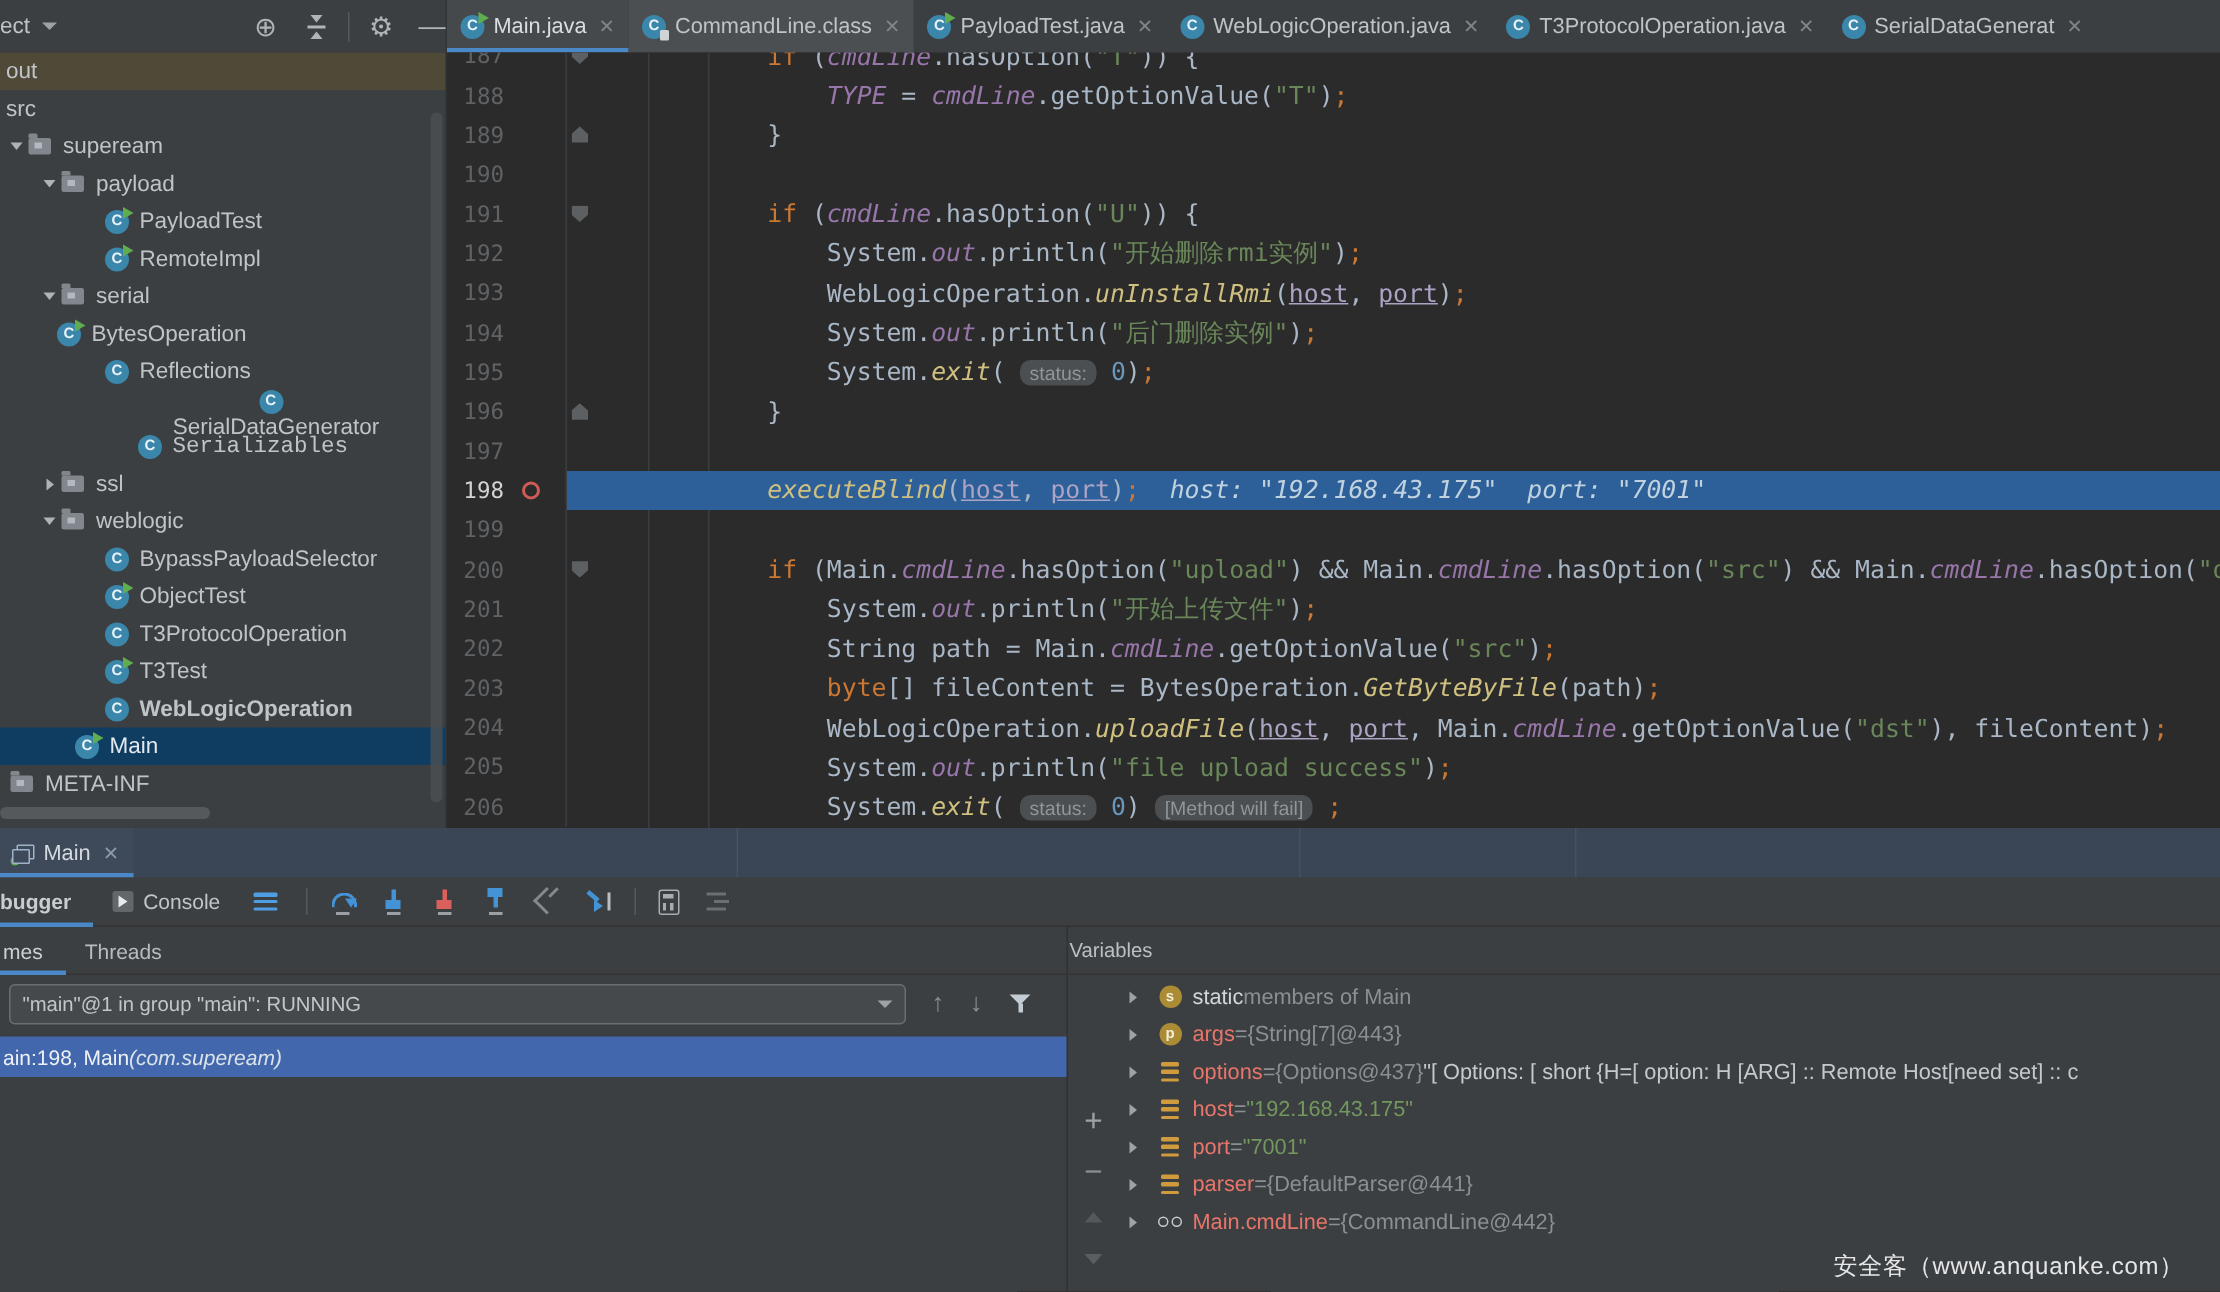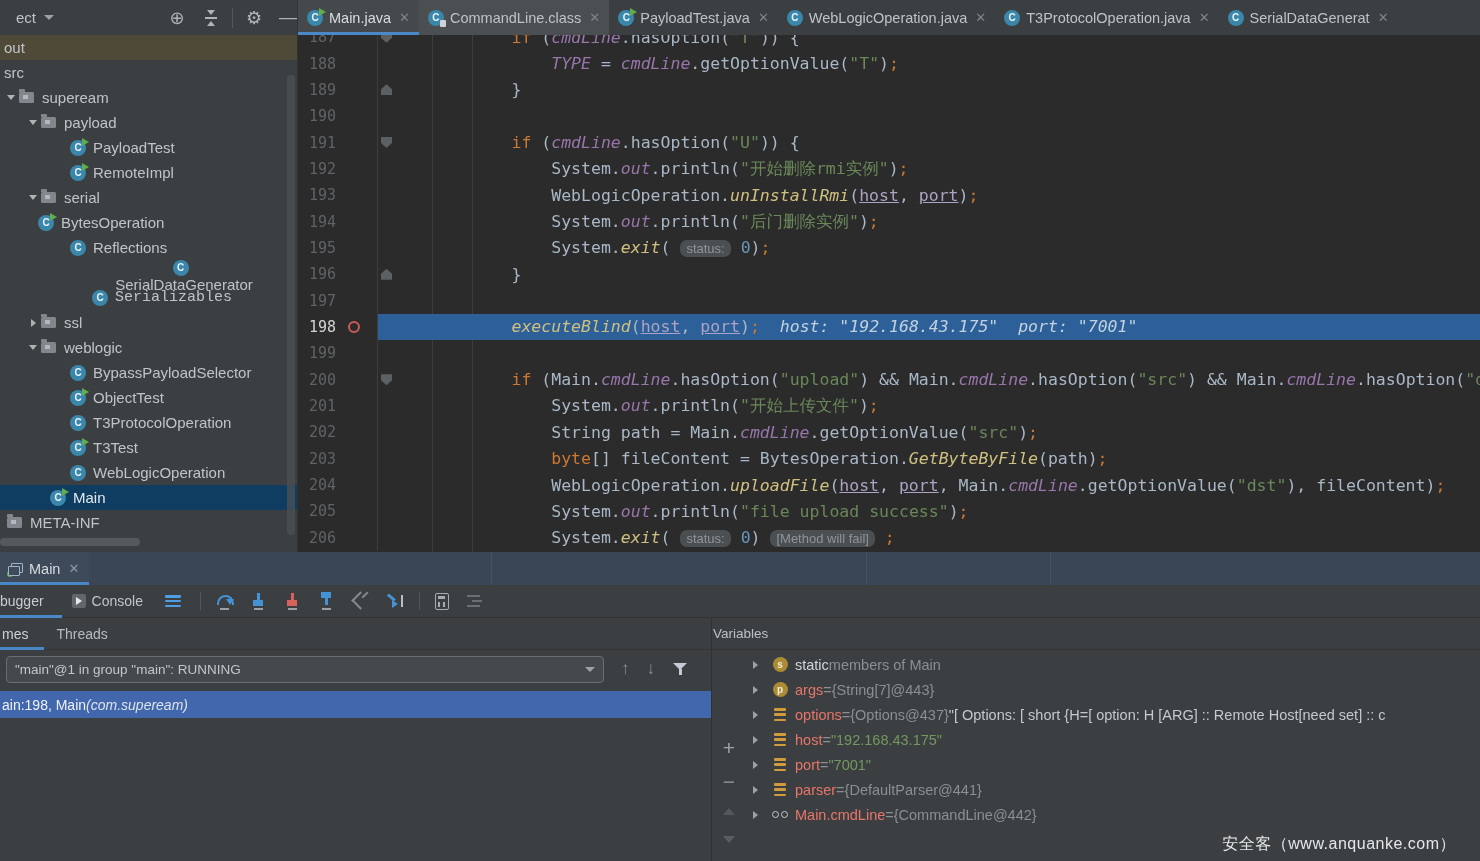--- a/index.html
+++ b/index.html
@@ -3,21 +3,21 @@
 <meta charset="utf-8">
 <style>
   * { margin:0; padding:0; box-sizing:border-box; }
   html,body { width:1480px; height:861px; overflow:hidden; background:#2b2b2b;
               font-family:"Liberation Sans", sans-serif; }
   #app { position:relative; width:1480px; height:861px; background:#3c3f41; overflow:hidden; }
 
   
   #topbar { position:absolute; left:0; top:0; width:1480px; height:35px; background:#3c3f41; display:flex; }
   #proj-header { width:298px; height:35px; flex:none; display:flex; align-items:center; position:relative; border-right:1px solid #333638; }
-  #proj-title { color:#bfc3c7; font-size:15px; margin-left:16px; }
+  #proj-title { color:#bfc3c7; font-size:15px; margin-left:0; }
   .hdr-caret { width:0; height:0; border-left:5px solid transparent; border-right:5px solid transparent; border-top:5px solid #9da2a6; margin-left:8px; }
   #proj-icons { position:absolute; left:160px; top:0; height:35px; display:flex; align-items:center; }
   .pi { color:#b0b4b8; font-size:18px; width:34px; text-align:center; }
   .pi-sep { width:1px; height:20px; background:#55585a; margin:0 4px; }
   .collapse-ic { width:14px; height:16px; position:relative; margin:0 10px; }
   .collapse-ic .bar { position:absolute; left:1px; top:7px; width:12px; height:2px; background:#b0b4b8; }
   .collapse-ic .t1 { position:absolute; left:3px; top:0; width:0; height:0; border-left:4px solid transparent; border-right:4px solid transparent; border-top:5px solid #b0b4b8; }
   .collapse-ic .t2 { position:absolute; left:3px; bottom:0; width:0; height:0; border-left:4px solid transparent; border-right:4px solid transparent; border-bottom:5px solid #b0b4b8; }
   #tabs { flex:1; display:flex; height:35px; overflow:hidden; }
   .tab { display:flex; align-items:center; height:35px; padding:0 9px; position:relative; color:#bfc3c7; font-size:14.5px; white-space:nowrap; }
@@ -79,21 +79,21 @@
   #dbg-tab { position:absolute; left:0; top:0; height:33px; padding:0 10px 0 8px; display:flex; align-items:center; background:#3e4a5a; color:#d5dae0; font-size:14.5px; }
   #dbg-tab .underline { position:absolute; left:0; right:0; bottom:0; height:3px; background:#4a88c7; }
   .dbgwin-ic { width:14px; height:12px; position:relative; margin-right:7px; flex:none; }
   .dbgwin-ic::before { content:""; position:absolute; left:3px; top:0; width:10px; height:8px; border:1.5px solid #9fb4c8; border-radius:1px; }
   .dbgwin-ic::after { content:""; position:absolute; left:0; top:3px; width:10px; height:8px; border:1.5px solid #9fb4c8; border-radius:1px; background:#3e4a5a; }
   .dbgwin-dot { position:absolute; left:-1px; bottom:-2px; width:6px; height:6px; border-radius:50%; background:#5fad4e; }
   #dbg-tab .x { color:#8a9aab; font-size:13px; margin-left:8px; }
 
   #dbg-toolbar { position:absolute; left:0; top:33px; width:1480px; height:33px; background:#3c3f41; border-bottom:1px solid #323232; display:flex; align-items:center; }
   .dt-label { color:#c8cdd2; font-size:14px; position:relative; height:33px; line-height:33px; }
-  #dt-debugger { padding-right:10px; }
+  #dt-debugger { padding-right:10px;font-weight:bold; }
   #dt-debugger .underline { position:absolute; left:-4px; width:66px; bottom:0; height:3px; background:#4a88c7; }
   #dt-console { display:flex; align-items:center; height:33px; margin-left:18px; color:#c0c5c9; font-size:14px; }
   .console-ic { width:14px; height:14px; background:#63676a; border-radius:2px; position:relative; margin-right:6px; }
   .console-ic::before { content:""; position:absolute; left:4px; top:3px; width:0; height:0; border-left:6px solid #e8eaec; border-top:4px solid transparent; border-bottom:4px solid transparent; }
   .burger { width:16px; height:12px; margin:0 12px 0 22px; display:flex; flex-direction:column; justify-content:space-between; }
   .burger div { height:2.5px; background:#4f9ee3; border-radius:1px; }
   .dt-sep { width:1px; height:18px; background:#55585a; margin:0 7px; }
   .step { width:18px; height:18px; position:relative; margin:0 8px; }
   
   .st-over::before { content:""; position:absolute; left:1px; top:3px; width:13px; height:8px; border:2px solid #4393d6; border-bottom:none; border-radius:10px 10px 0 0; }
@@ -306,21 +306,21 @@
         <div class="trow" style="padding-left: 70px;">
           <span class="cls-ic"></span>
           <span class="tree-label">T3ProtocolOperation</span>
         </div>
         <div class="trow" style="padding-left: 70px;">
           <span class="cls-ic">
             <span class="run-ov"></span>
           </span>
           <span class="tree-label">T3Test</span>
         </div>
-        <div class="trow" style="padding-left: 70px;">
+        <div class="trow" style="padding-left: 70px; font-weight: bold;">
           <span class="cls-ic"></span>
           <span class="tree-label">WebLogicOperation</span>
         </div>
         <div class="trow sel" style="padding-left: 50px;">
           <span class="cls-ic">
             <span class="run-ov"></span>
           </span>
           <span class="tree-label">Main</span>
         </div>
         <div class="trow" style="padding-left: 7px;">

